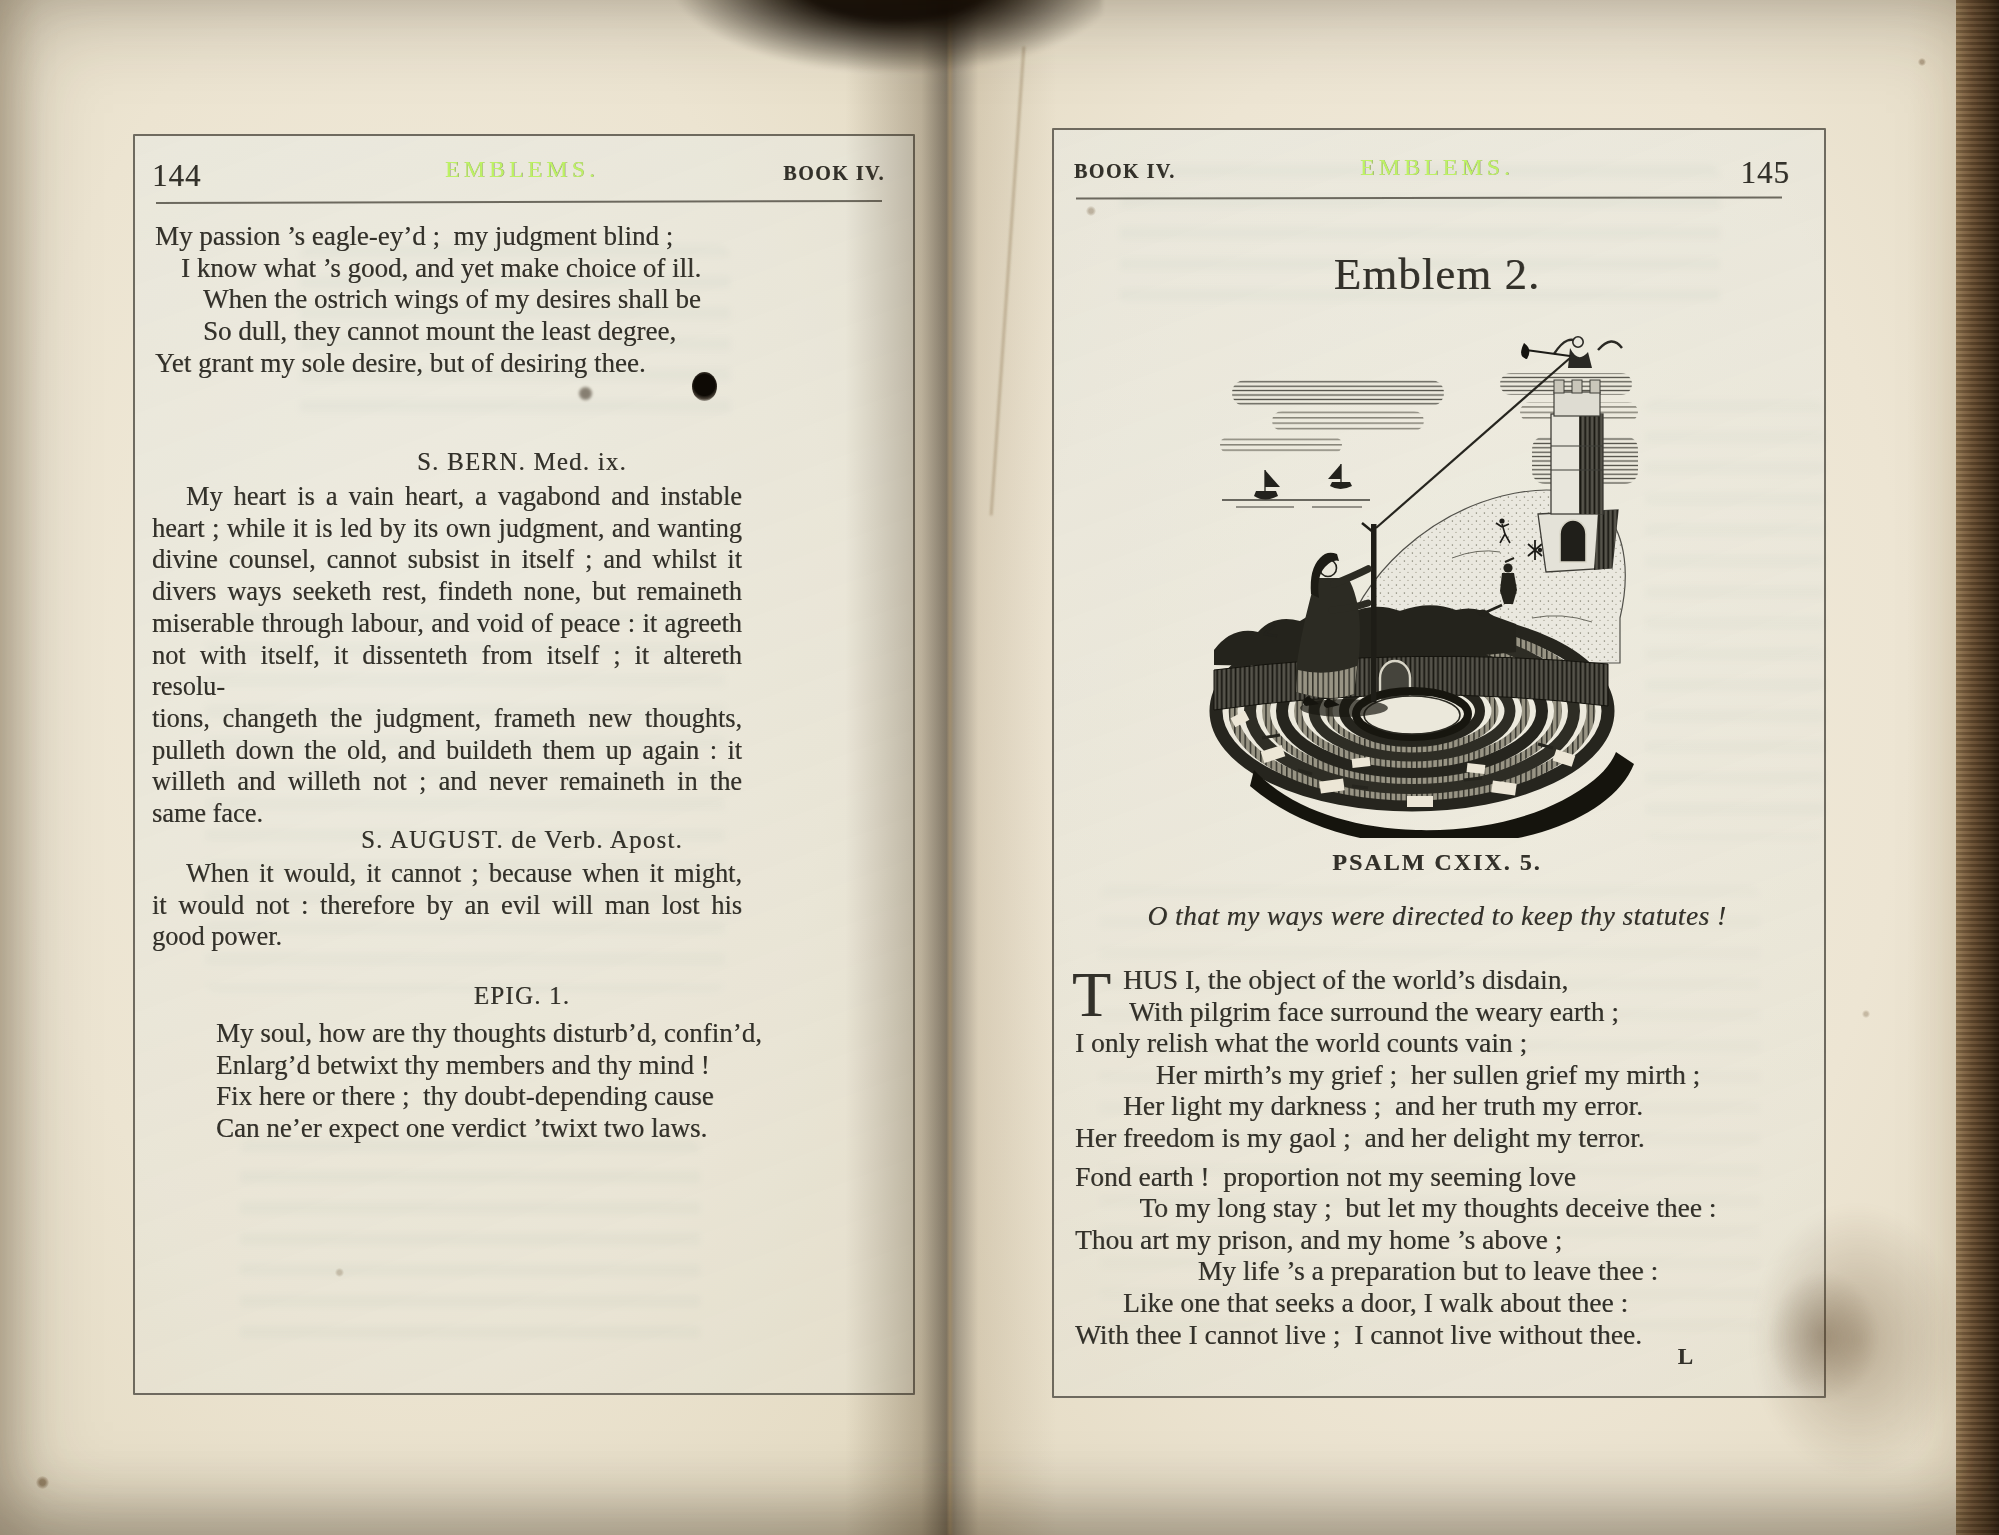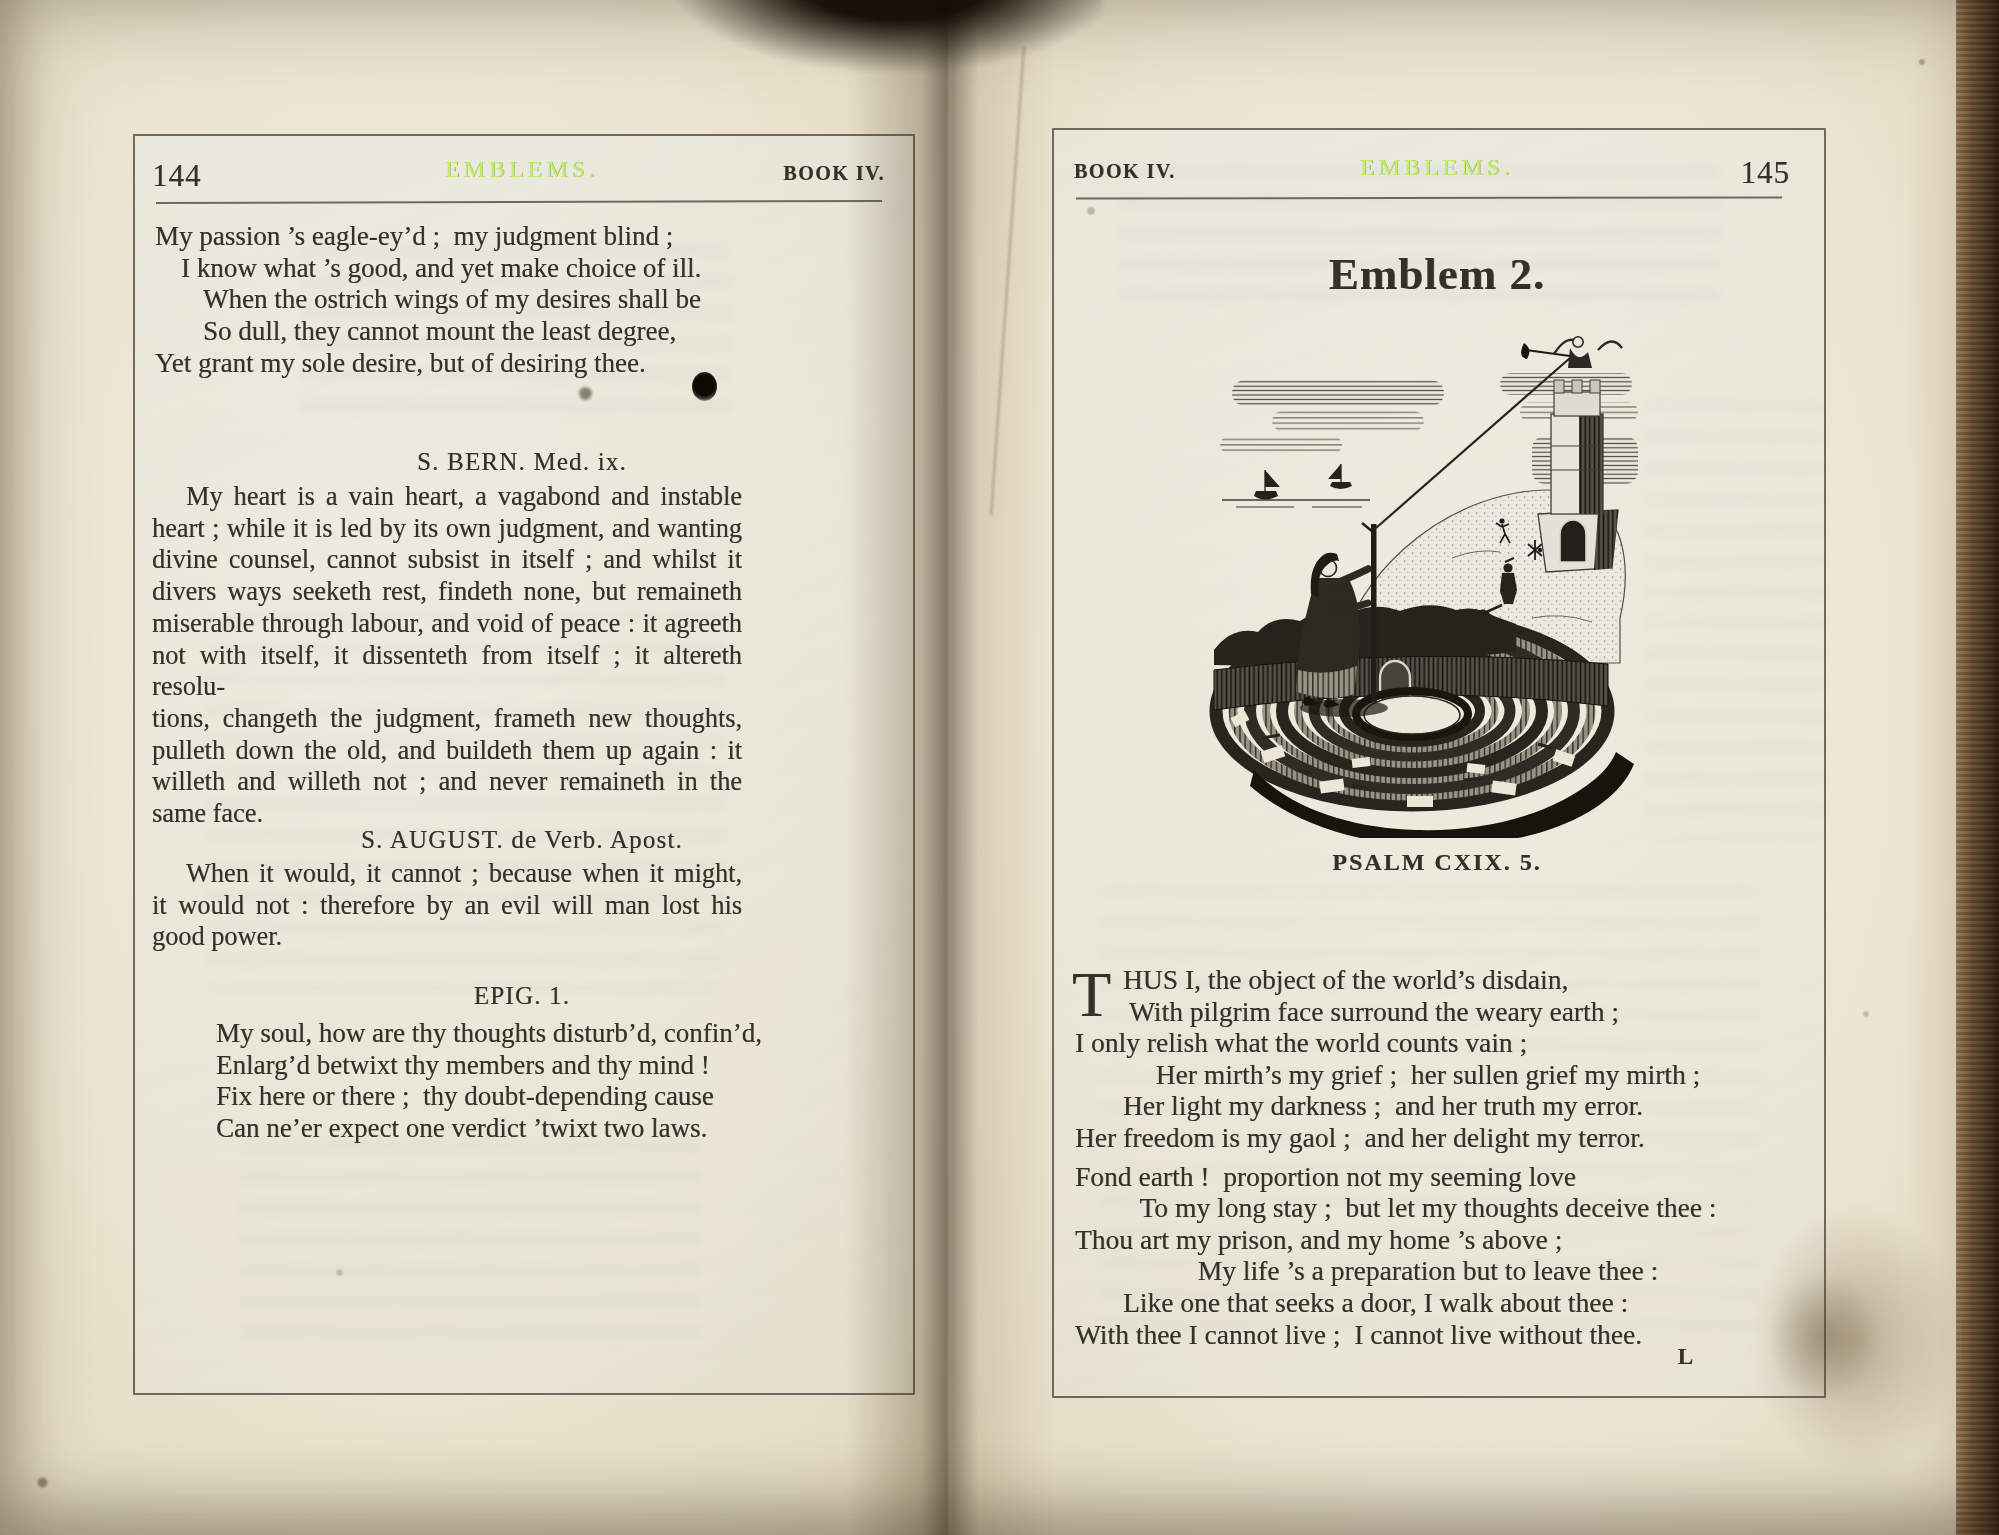--- a/index.html
+++ b/index.html
@@ -143,21 +143,21 @@
       <div class="pl i0">Fix here or there ;  thy doubt-depending cause</div>
       <div class="pl i0">Can ne’er expect one verdict ’twixt two laws.</div>
     </div>
 
   <div class="frame" style="left:1052px;top:128px;width:770px;height:1266px;"></div>
   <div class="txt hd-book" style="left:1074px;top:160px;">BOOK IV.</div>
   <div class="txt hd-title center-r" style="top:154px;">EMBLEMS.</div>
   <div class="txt hd-num" style="left:1052px;width:738px;text-align:right;top:155px;">145</div>
   <div class="rule" style="left:1076px;top:197px;width:706px;transform:rotate(-.1deg);"></div>
 
-  <div class="txt emblem-title center-r" style="top:248px;font-weight:bold;">Emblem 2.</div>
+  <div class="txt emblem-title center-r" style="top:248px;">Emblem 2.</div>
 
   <div class="engraving">
     <svg width="445" height="520" viewBox="0 0 445 520" xmlns="http://www.w3.org/2000/svg">
       <defs>
         <pattern id="hl" patternUnits="userSpaceOnUse" width="5" height="4.4">
             <path d="M0 2.2 H5" stroke="#4a4941" stroke-width="1.25"></path>
           </pattern>
         <pattern id="hl2" patternUnits="userSpaceOnUse" width="6" height="5.4">
             <path d="M0 2.6 H6" stroke="#5f5d52" stroke-width="1.1"></path>
           </pattern>
@@ -287,20 +287,21 @@
         <path d="M132,266 q20,-8 34,-15" stroke="#2c2b23" stroke-width="7.5" fill="none" stroke-linecap="round"></path>
         <path d="M130,292 q22,-2 36,-7" stroke="#2c2b23" stroke-width="7" fill="none" stroke-linecap="round"></path>
         <path d="M106,378 q-9,6 -2,10 l13,-2 z M126,380 q-8,7 -1,10 l13,-3 z" fill="#15140e"></path>
       </g>
 
       <path d="M62,316 l11,-9 m-11,9 l13,2" stroke="#23221c" stroke-width="2.5" fill="none"></path>
     </svg>
   </div>
 
   <div class="txt psalm center-r" style="top:849px;">PSALM CXIX. 5.</div>
+  <div class="txt motto center-r" style="top:900px;">O that my ways were directed to keep thy statutes !</div>
 
   <div class="txt rverse poem-block" style="left:1075px;top:964px;width:680px;">
     <span class="dropcap">T</span>
     <div>
 
     <div class="pl dropline">HUS I, the object of the world’s disdain,</div>
         <div class="pl iW">With pilgrim face surround the weary earth ;</div>
         <div class="pl i0">I only relish what the world counts vain ;</div>
         <div class="pl i1">Her mirth’s my grief ;  her sullen grief my mirth ;</div>
         <div class="pl i2">Her light my darkness ;  and her truth my error.</div>

